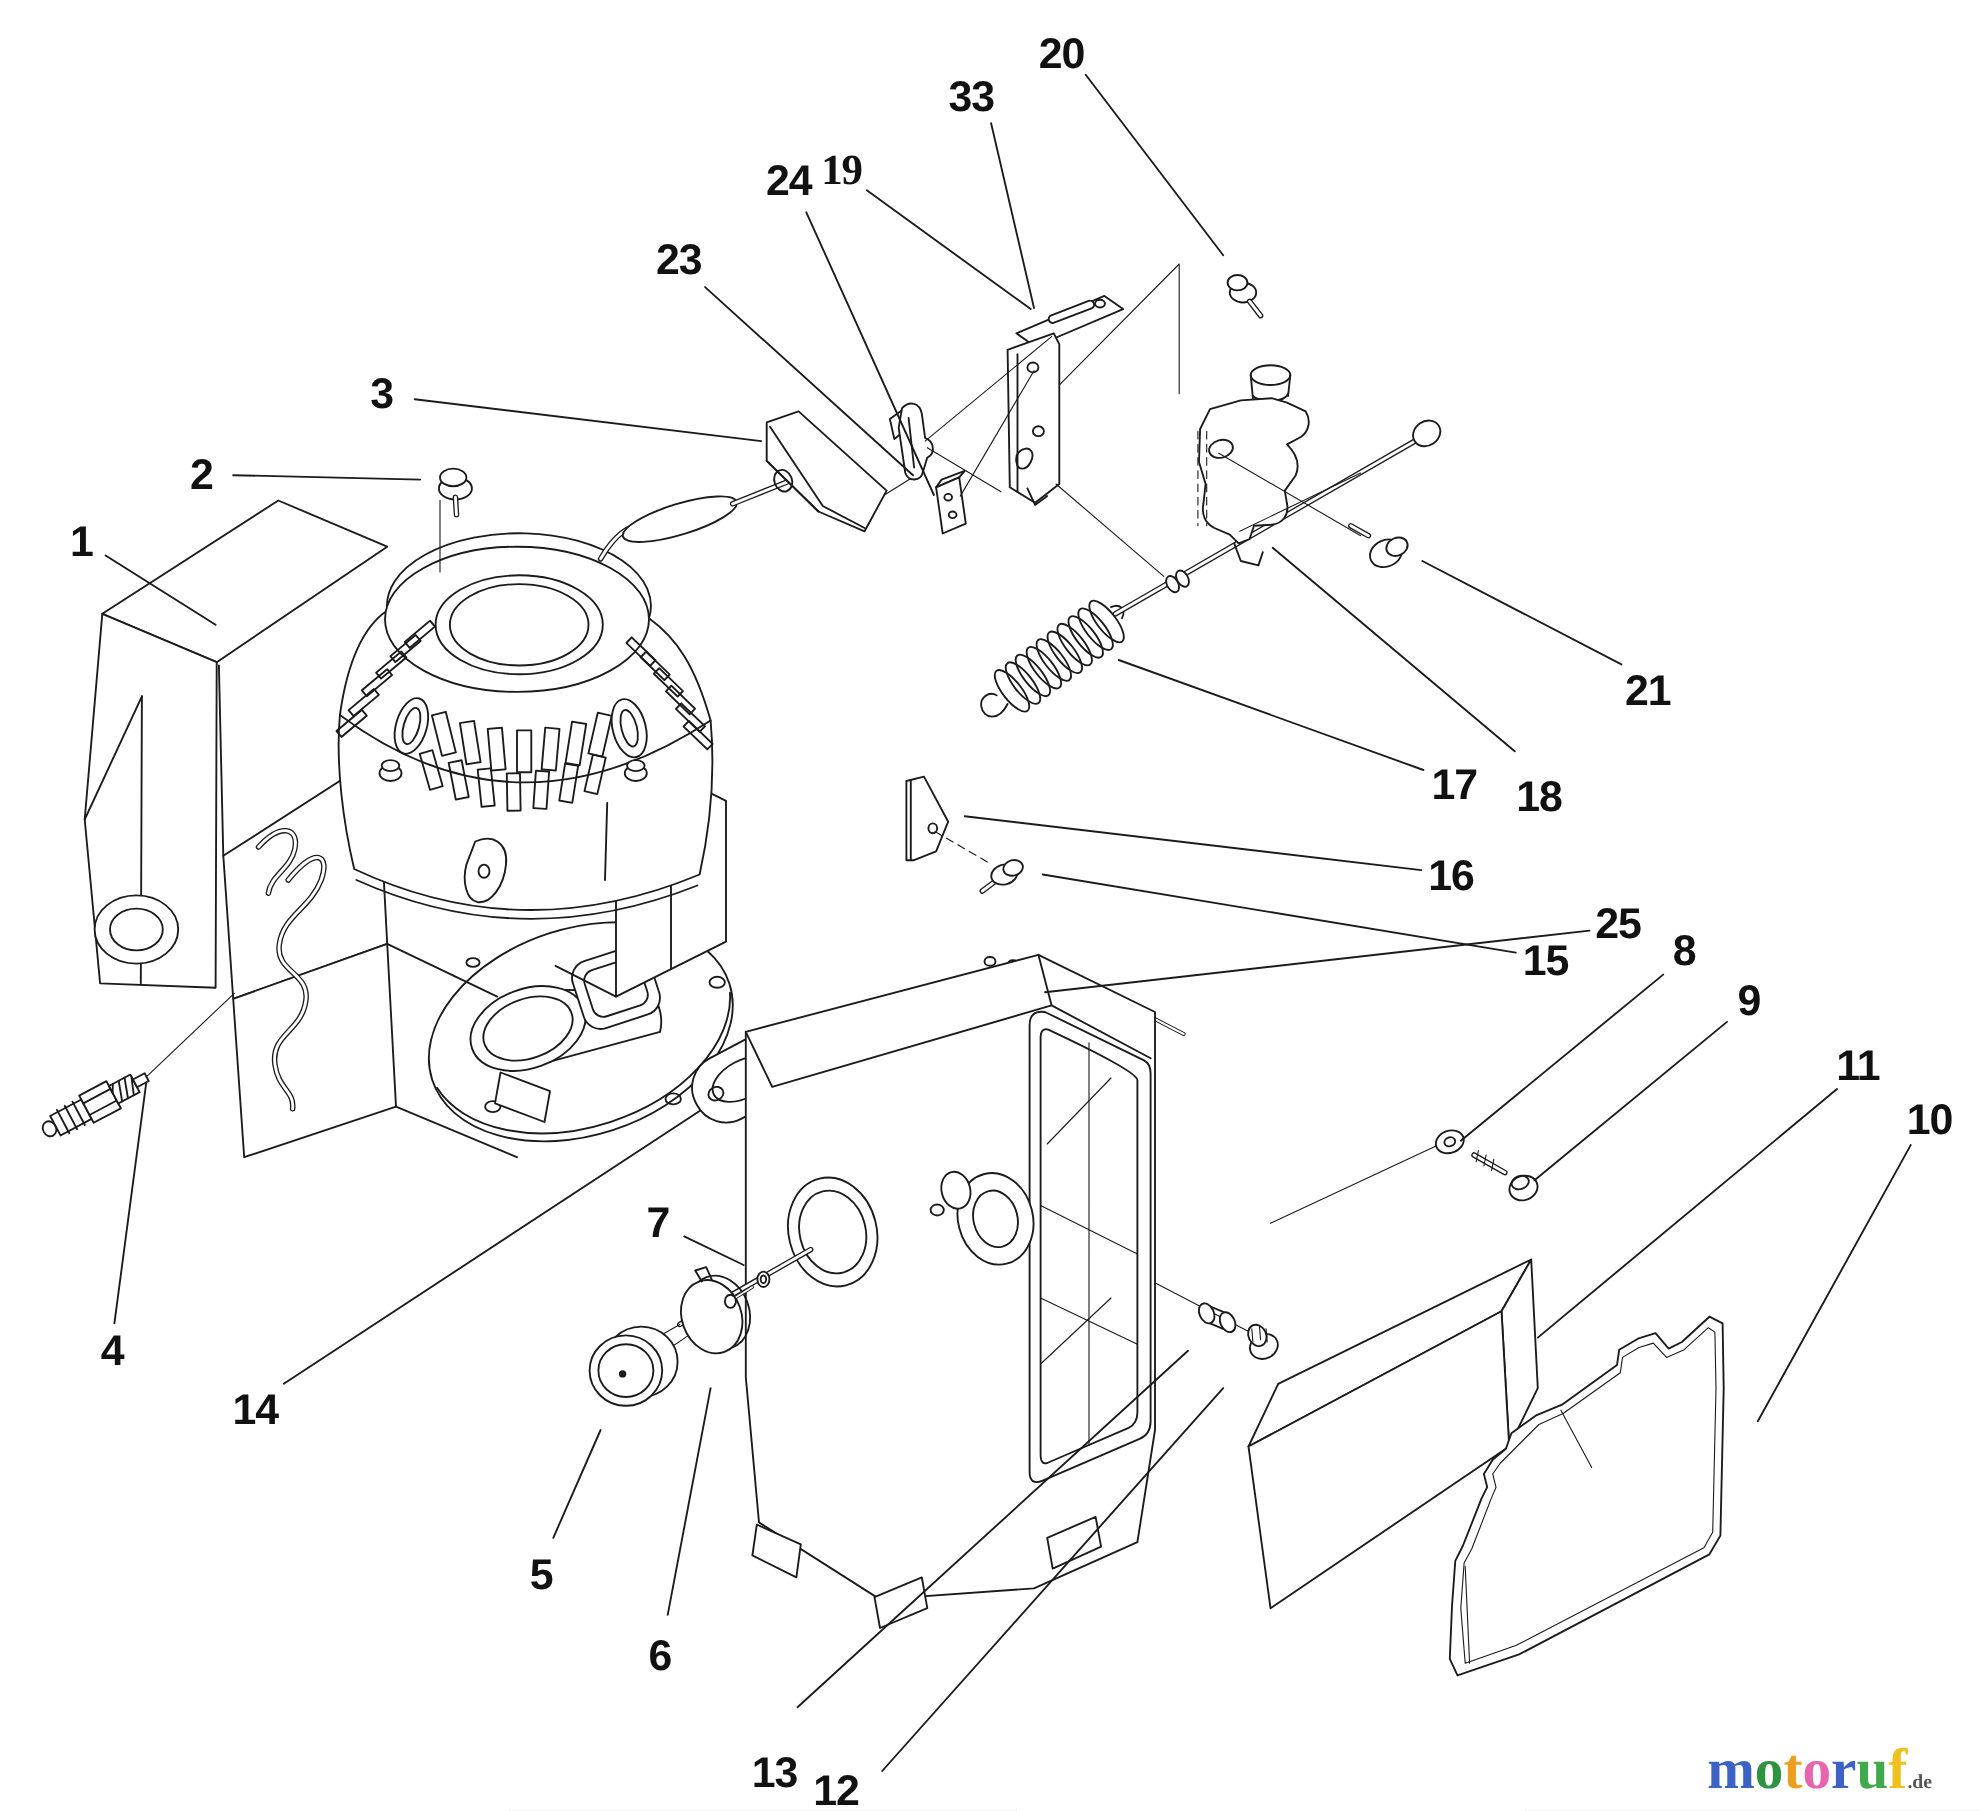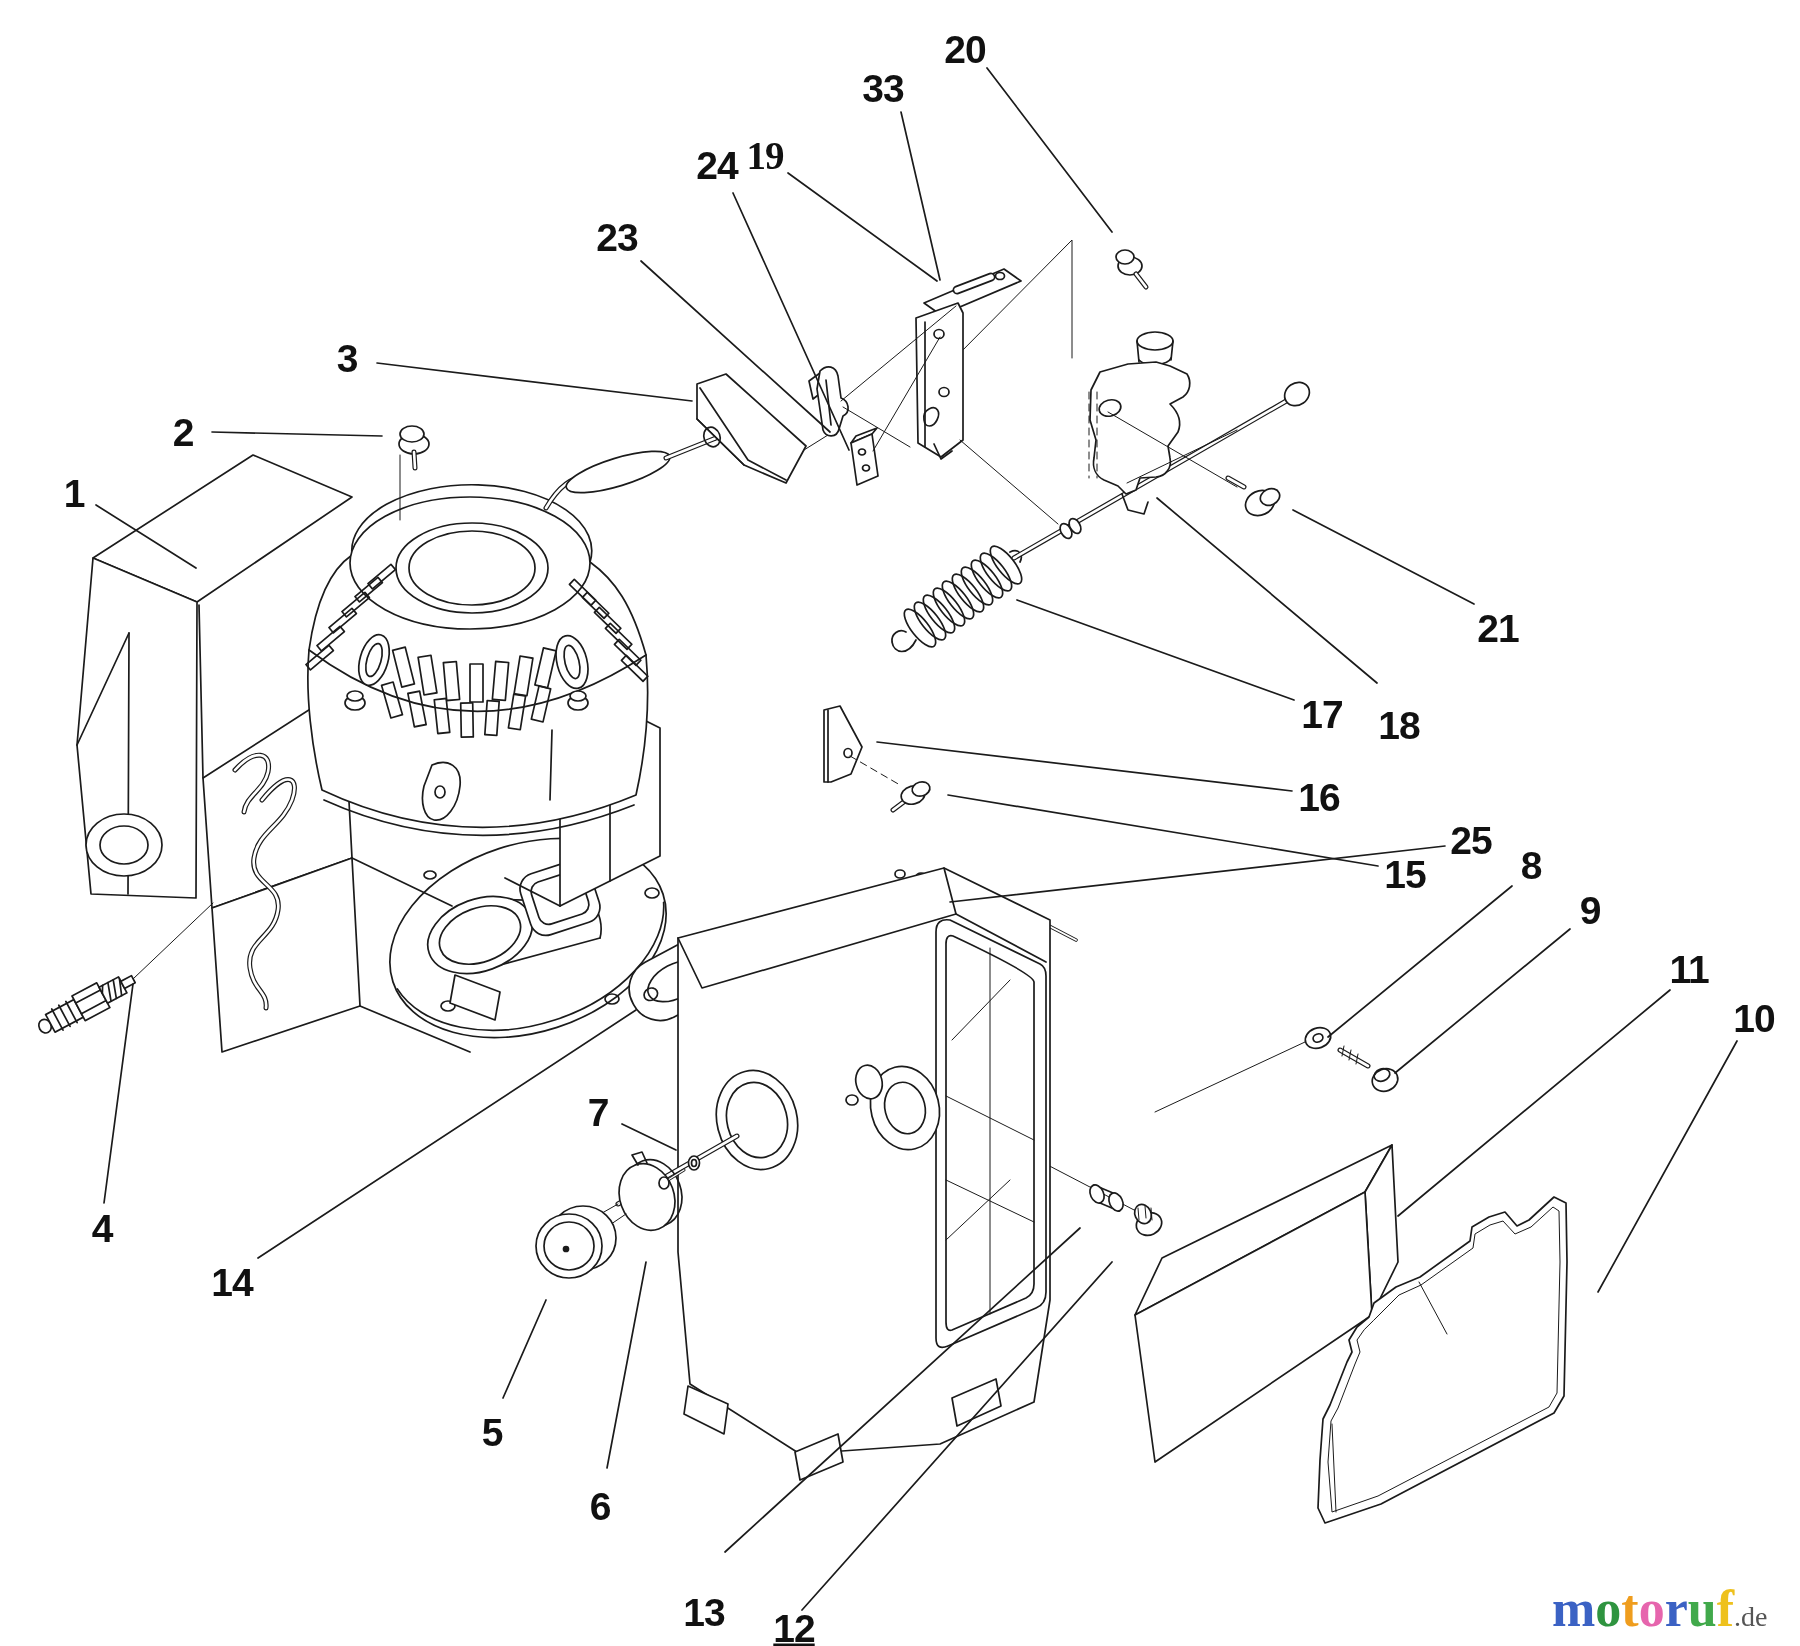--- a/index.html
+++ b/index.html
@@ -22,21 +22,21 @@
   .leader{stroke:#1c1c1c;stroke-width:3.1;stroke-linecap:round;}
   .callout{
     position:absolute;transform:translate(-50%,-50%);
     font:700 39px/1 "Liberation Sans",sans-serif;color:#111;
     letter-spacing:-1px;white-space:nowrap;
   }
   .watermark{
     position:absolute;left:1552px;top:1583px;width:250px;
     font:700 52px/1 "Liberation Serif",serif;letter-spacing:0px;white-space:nowrap;
   }
-  .watermark .wm-suffix{font-size:28px;font-weight:400;letter-spacing:0;}
+  .watermark .wm-suffix{font-size:18px;font-weight:700;letter-spacing:0;}
 </style>
 </head>
 <body>
 
 <div class="stage">
 
   <svg class="dwg" width="1800" height="1646" viewBox="0 0 1800 1646">
 
     <g>
 
@@ -405,21 +405,21 @@
       <div class="callout" style="left: 183px; top: 432px;">2</div>
       <div class="callout" style="left: 347px; top: 358px;">3</div>
       <div class="callout" style="left: 102px; top: 1228px;">4</div>
       <div class="callout" style="left: 492px; top: 1432px;">5</div>
       <div class="callout" style="left: 600px; top: 1506px;">6</div>
       <div class="callout" style="left: 598px; top: 1112px;">7</div>
       <div class="callout" style="left: 1531px; top: 865px;">8</div>
       <div class="callout" style="left: 1590px; top: 910px;">9</div>
       <div class="callout" style="left: 1754px; top: 1018px;">10</div>
       <div class="callout" style="left: 1689px; top: 969px;">11</div>
-      <div class="callout" style="left: 794px; top: 1628px; text-decoration: underline;">12</div>
+      <div class="callout" style="left: 760px; top: 1628px;">12</div>
       <div class="callout" style="left: 704px; top: 1572px; margin-top: 40px;">13</div>
       <div class="callout" style="left: 232px; top: 1282px;">14</div>
       <div class="callout" style="left: 1405px; top: 874px;">15</div>
       <div class="callout" style="left: 1319px; top: 797px;">16</div>
       <div class="callout" style="left: 1322px; top: 714px; text-align: center;">17</div>
       <div class="callout" style="left: 1399px; top: 725px;">18</div>
       <div class="callout" style="left: 765px; top: 155px; font-family: Liberation Serif, serif;">19</div>
       <div class="callout" style="left: 965px; top: 49px;">20</div>
       <div class="callout" style="left: 1498px; top: 628px;">21</div>
       <div class="callout" style="left: 883px; top: 88px;">33</div>

